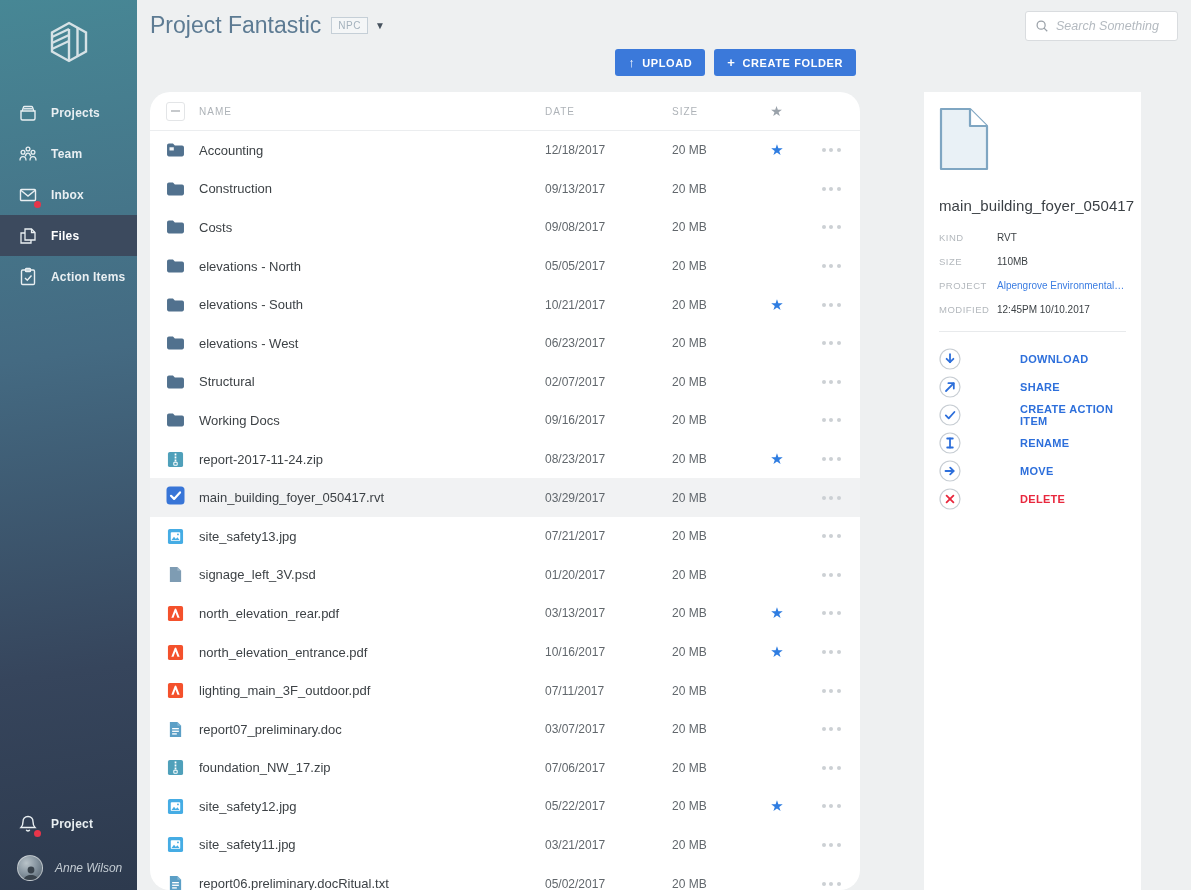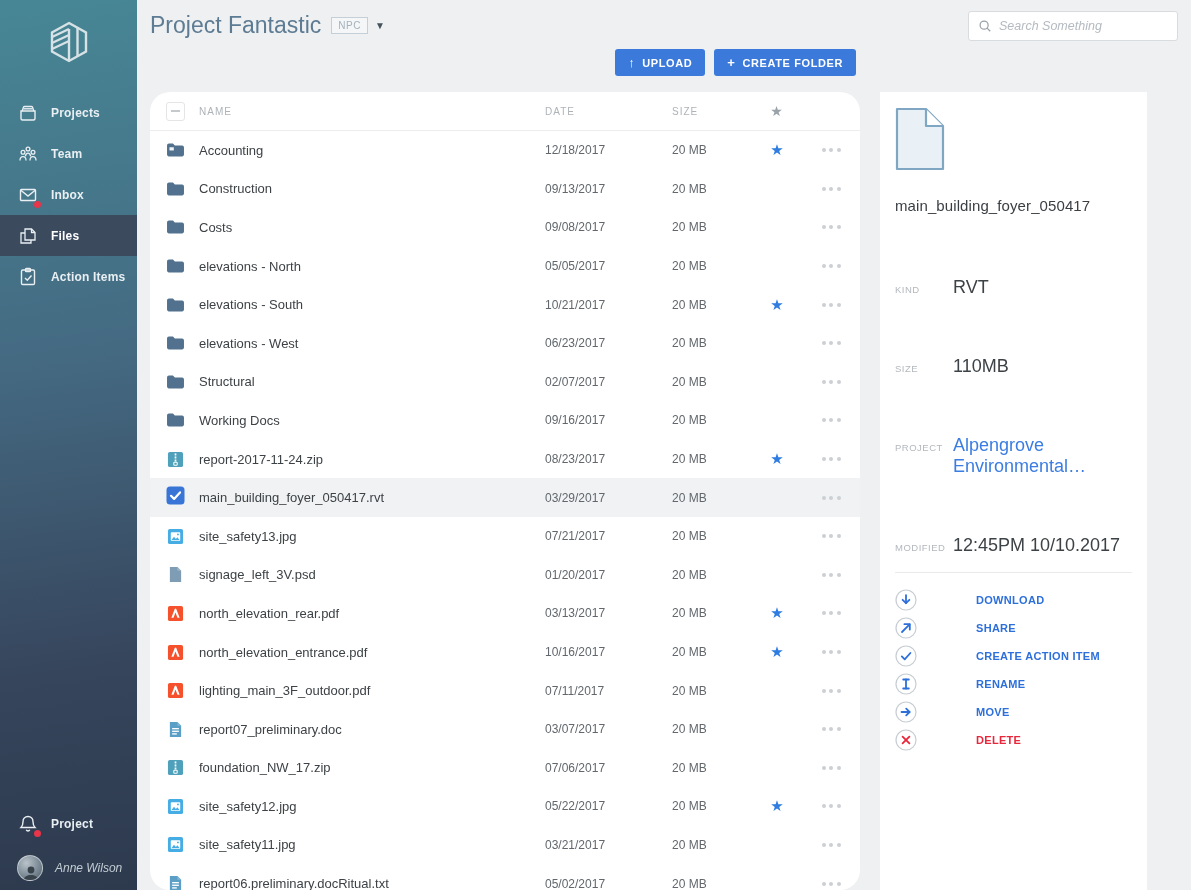--- a/index.html
+++ b/index.html
@@ -45,21 +45,21 @@
 
   
   .page-title-row { position:absolute; left:150px; top:12px; display:flex; align-items:center; z-index:1; }
   .page-title { font-size:23px; color:#5d7b93; font-weight:400; }
   .title-badge {
     margin-left:10px; font-size:10px; color:#a4b2bd; border:1px solid #c5cfd7;
     border-radius:0; padding:2px 6px; letter-spacing:.5px; background:#f4f6f7;
   }
   .title-caret { margin-left:7px; font-size:10px; color:#46525e; cursor:pointer; }
   .search-box {
-    position:absolute; top:11px; right:13px; width:210px; height:30px;
+    position:absolute; top:11px; right:13px; width:153px; height:30px;
     background:#fff; border:1px solid #d9dcdf; border-radius:3px;
     display:flex; align-items:center; padding:0 9px;
   }
   .search-box svg { flex:0 0 14px; }
   .search-input {
     border:none; outline:none; background:transparent; margin-left:7px; width:100%;
     font-size:12.5px; font-style:italic; color:#5a6168; font-family:"Liberation Sans",sans-serif;
   }
   .search-input::placeholder { color:#b4bac0; font-style:italic; }
 
@@ -98,29 +98,29 @@
   .row.selected { background:#f1f2f3; }
   .file-name { font-size:13px; color:#3d4246; }
   .cell-date, .cell-size { font-size:12px; color:#61676c; }
   .star-on { color:#2f7de1; font-size:15px; }
   .dots { display:flex; gap:3.5px; cursor:pointer; padding:4px 2px; }
   .dots i { width:4px; height:4px; border-radius:50%; background:#ccd0d4; display:block; }
   .ficon { width:20px; height:18px; display:flex; align-items:center; justify-content:center; }
 
   
   .detail-panel {
-    position:absolute; left:880px; top:92px; width:267px; height:798px;
+    position:absolute; left:924px; top:92px; width:217px; height:798px;
     background:#fff; padding:15px;
   }
   .preview-icon { margin-top:0; }
   .detail-title { font-size:15px; color:#3a3f44; margin-top:22px; letter-spacing:.1px; }
   .fields { margin-top:18px; }
   .field-row { display:flex; align-items:baseline; margin-bottom:13px; }
   .field-label { width:58px; font-size:9.5px; color:#b3b8bd; letter-spacing:.5px; flex:0 0 58px; }
-  .field-value { font-size:18px; color:#3d4246; font-weight:500;margin-top:45px; }
+  .field-value { font-size:10px; color:#3d4246; font-weight:500; }
   .field-value.link { color:#3b7de2; cursor:pointer; }
   .panel-divider { border:none; border-top:1px solid #e8eaec; margin:16px 0 18px 0; }
   .action-item { display:flex; align-items:center; margin-bottom:10px; cursor:pointer; height:18px;gap:48px; }
   .action-item .circ { flex:0 0 22px; height:22px; }
   .action-label { margin-left:11px; font-size:11px; font-weight:bold; letter-spacing:.3px; color:#2d6fdb; }
   .action-item.danger .action-label { color:#e8273d; }
 </style>
 </head>
 <body>
 

